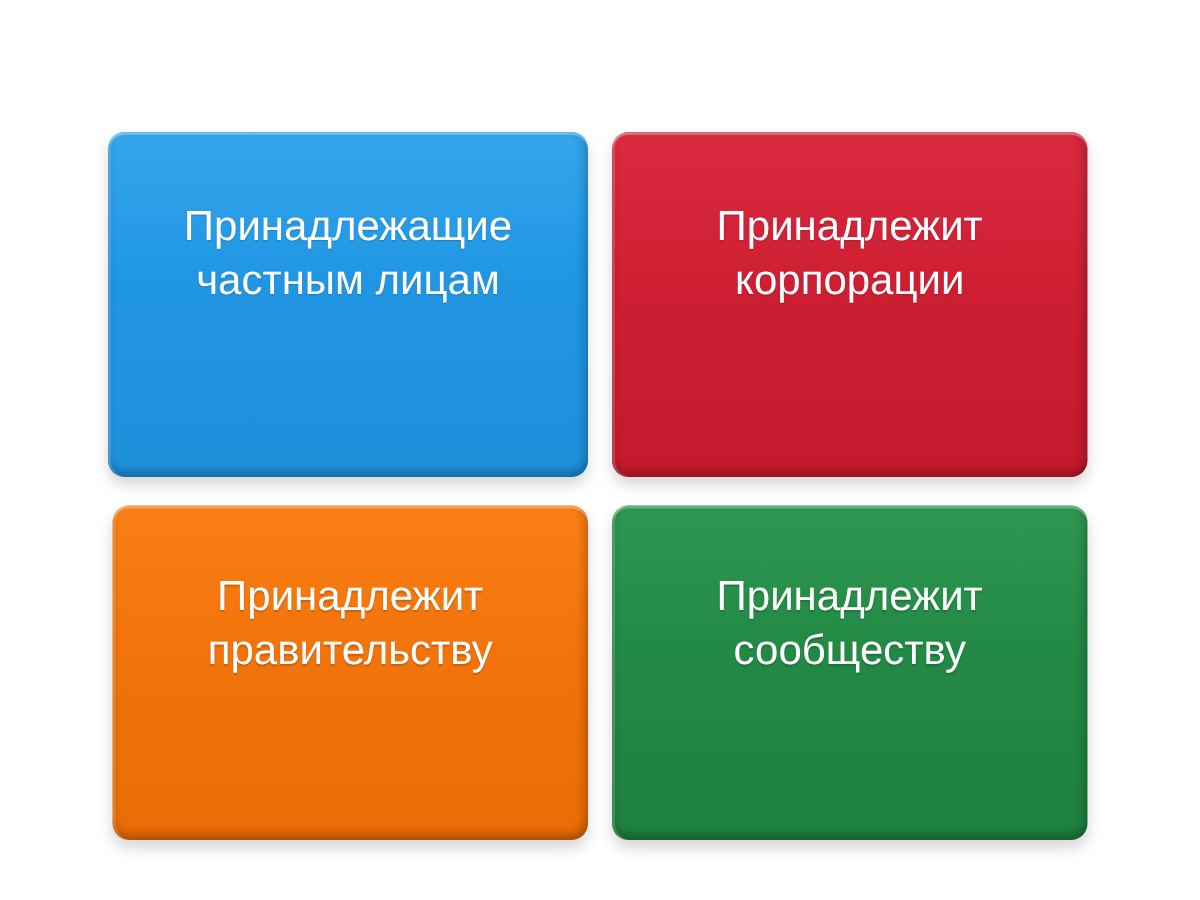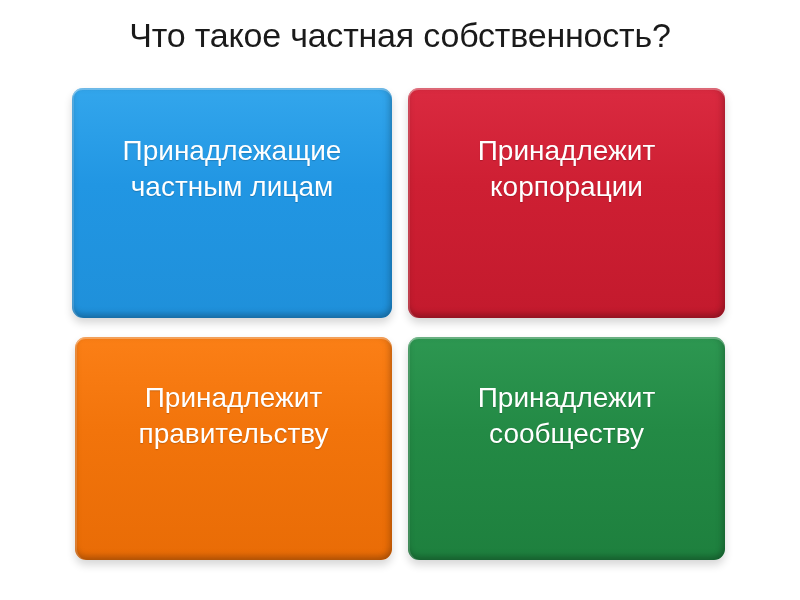--- a/index.html
+++ b/index.html
@@ -106,21 +106,20 @@
   #tile-3 {
     background: linear-gradient(180deg, #2d9751 0%, #238a45 42%, #1e803e 100%);
     box-shadow: 0 5px 9px rgba(0,0,0,0.16);
   }
 </style>
 </head>
 <body>
 
 <div class="slide">
 
-  <div class="question-title">Что такое частная собственность?</div>
 
   <div class="answers">
 
     <div class="tile" id="tile-0">
       <div class="tile-label">Принадлежащие
 частным лицам</div>
     </div>
 
     <div class="tile" id="tile-1">
       <div class="tile-label">Принадлежит

